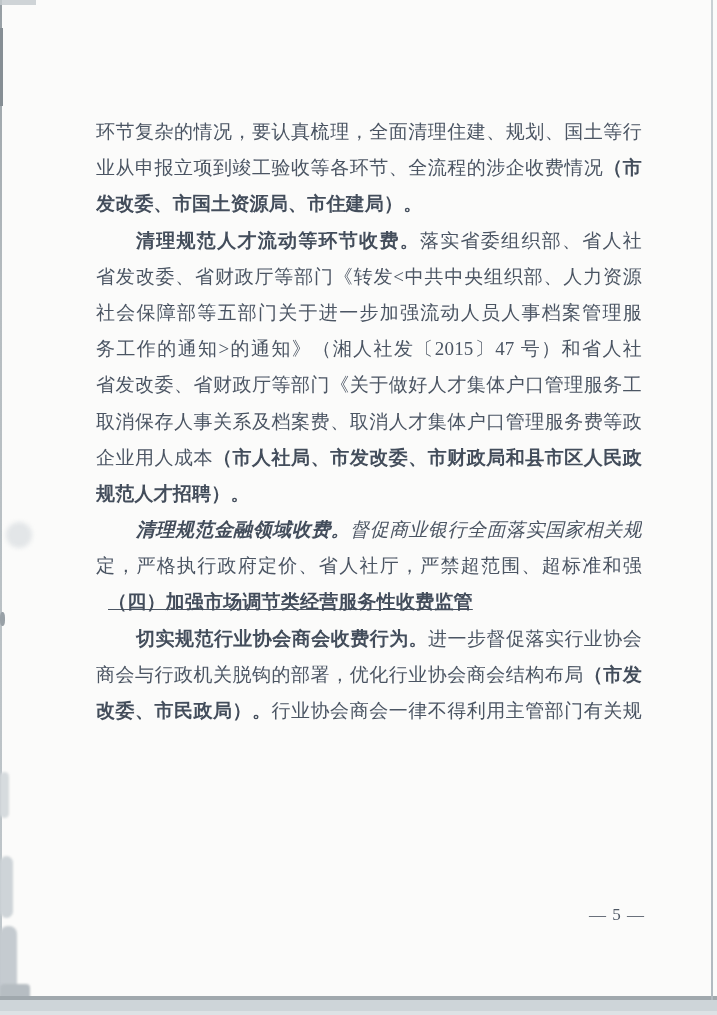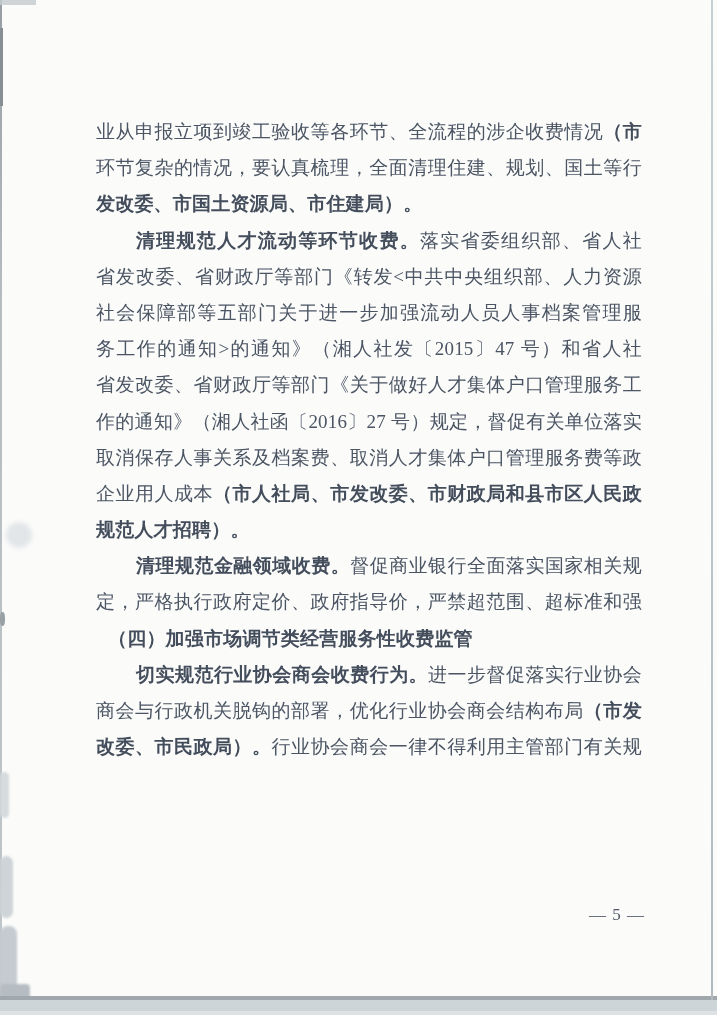--- a/index.html
+++ b/index.html
@@ -59,35 +59,34 @@
   .bottom-band-light{left:0;top:1011px;width:717px;height:4px;background:#dde2e5;}
   .edge-right{left:711px;top:0;width:2px;height:1000px;
     background:linear-gradient(#c9d0d4,#b2bac0);}
 </style>
 </head>
 <body style="--paper: #fbfbfa; --text: #4b5563; --boldtext: #434d5b; --pagenum: #4f5864; --band: #ced5d9; --paperedge: #a0a8ad;">
 
 <div class="page">
 
   <div class="text-block" id="text-block">
+      <div class="line"><span>环节复杂的情况，要认真梳理，全面清理住建、规划、国土等行</span></div>
       <div class="line"><span>业从申报立项到竣工验收等各环节、全流程的涉企收费情况</span><span class="seg-b">（市</span></div>
-      <div class="line"><span>环节复杂的情况，要认真梳理，全面清理住建、规划、国土等行</span></div>
       <div class="line left"><span class="seg-b">发改委、市国土资源局、市住建局）。</span></div>
       <div class="line" style="text-indent: 40px;"><span class="seg-b">清理规范人才流动等环节收费。</span><span>落实省委组织部、省人社厅、</span></div>
       <div class="line"><span>省发改委、省财政厅等部门《转发&lt;中共中央组织部、人力资源</span></div>
       <div class="line"><span>社会保障部等五部门关于进一步加强流动人员人事档案管理服</span></div>
       <div class="line"><span>务工作的通知&gt;的通知》（湘人社发〔2015〕47 号）和省人社厅、</span></div>
       <div class="line"><span>省发改委、省财政厅等部门《关于做好人才集体户口管理服务工</span></div>
-      <div class="line"><span>作的通知》（湘人社函〔2016〕27 号）规定，督促有关单位落实</span></div>
       <div class="line"><span>取消保存人事关系及档案费、取消人才集体户口管理服务费等政</span></div>
       <div class="line"><span>企业用人成本</span><span class="seg-b">（市人社局、市发改委、市财政局和县市区人民政</span></div>
       <div class="line left"><span class="seg-b">规范人才招聘）。</span></div>
-      <div class="line" style="text-indent: 40px;"><span class="seg-b">清理规范金融领域收费。</span><span>督促商业银行全面落实国家相关规</span></div>
-      <div class="line"><span>定，严格执行政府定价、政府指导价，严禁超范围、超标准和强</span></div>
-      <div class="line left" style="text-indent: 12px;"><span class="seg-b">（四）加强市场调节类经营服务性收费监管</span></div>
+      <div class="line" style="text-indent: 40px; font-style: italic;"><span class="seg-b">清理规范金融领域收费。</span><span>督促商业银行全面落实国家相关规</span></div>
+      <div class="line"><span>定，严格执行政府定价、省人社厅，严禁超范围、超标准和强</span></div>
+      <div class="line left" style="text-indent: 12px; text-decoration: underline;"><span class="seg-b">（四）加强市场调节类经营服务性收费监管</span></div>
       <div class="line" style="text-indent: 40px;"><span class="seg-b">切实规范行业协会商会收费行为。</span><span>进一步督促落实行业协会</span></div>
       <div class="line"><span>商会与行政机关脱钩的部署，优化行业协会商会结构布局</span><span class="seg-b">（市发</span></div>
       <div class="line"><span class="seg-b">改委、市民政局）。</span><span>行业协会商会一律不得利用主管部门有关规</span></div>
     </div>
 
   <div class="page-number">— 5 —</div>
 
   <div class="art edge-left"></div>
   <div class="art edge-left-dark"></div>
   <div class="art edge-dot"></div>

